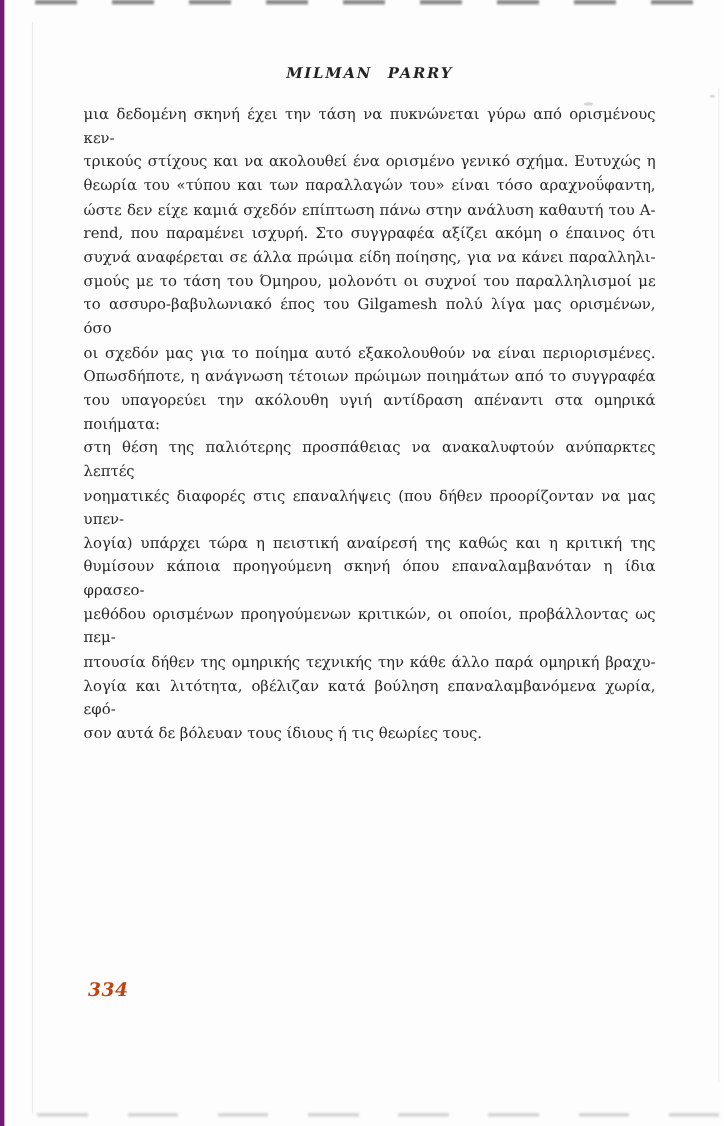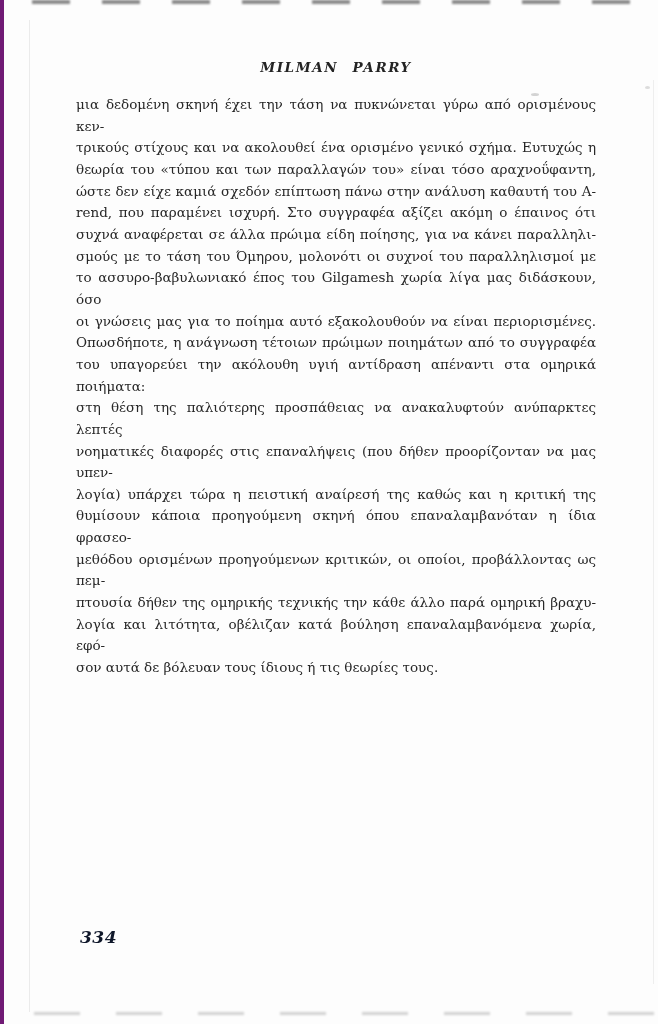--- a/index.html
+++ b/index.html
@@ -96,22 +96,21 @@
     text-align-last: left;
   }
   
   .folio {
     position: absolute;
     top: 890px; left: 76px;
     font-style: italic;
     font-weight: bold;
     font-size: 17px;
     letter-spacing: 0.5px;
-    color: #0f172a;
-    margin-top: 37px;
+    color: #c2410c;
   }
 </style>
 </head>
 <body>
 
 <div class="page">
 
   <div class="edge-top"></div>
   <div class="edge-left"></div>
   <div class="edge-right"></div>
@@ -121,22 +120,22 @@
   <div class="running-header">MILMAN PARRY</div>
 
   <div class="text-block">
     <div class="text-line">μια δεδομένη σκηνή έχει την τάση να πυκνώνεται γύρω από ορισμένους κεν-</div>
     <div class="text-line">τρικούς στίχους και να ακολουθεί ένα ορισμένο γενικό σχήμα. Ευτυχώς η</div>
     <div class="text-line">θεωρία του «τύπου και των παραλλαγών του» είναι τόσο αραχνοΰφαντη,</div>
     <div class="text-line">ώστε δεν είχε καμιά σχεδόν επίπτωση πάνω στην ανάλυση καθαυτή του A-</div>
     <div class="text-line">rend, που παραμένει ισχυρή. Στο συγγραφέα αξίζει ακόμη ο έπαινος ότι</div>
     <div class="text-line">συχνά αναφέρεται σε άλλα πρώιμα είδη ποίησης, για να κάνει παραλληλι-</div>
     <div class="text-line">σμούς με το τάση του Όμηρου, μολονότι οι συχνοί του παραλληλισμοί με</div>
-    <div class="text-line">το ασσυρο-βαβυλωνιακό έπος του Gilgamesh χωρία λίγα μας διδάσκουν, όσο</div>
-    <div class="text-line">οι γνώσεις μας για το ποίημα αυτό εξακολουθούν να είναι περιορισμένες.</div>
+    <div class="text-line">το ασσυρο-βαβυλωνιακό έπος του Gilgamesh πολύ λίγα μας ορισμένων, όσο</div>
+    <div class="text-line">οι σχεδόν μας για το ποίημα αυτό εξακολουθούν να είναι περιορισμένες.</div>
     <div class="text-line">Οπωσδήποτε, η ανάγνωση τέτοιων πρώιμων ποιημάτων από το συγγραφέα</div>
     <div class="text-line">του υπαγορεύει την ακόλουθη υγιή αντίδραση απέναντι στα ομηρικά ποιήματα:</div>
     <div class="text-line">στη θέση της παλιότερης προσπάθειας να ανακαλυφτούν ανύπαρκτες λεπτές</div>
     <div class="text-line">νοηματικές διαφορές στις επαναλήψεις (που δήθεν προορίζονταν να μας υπεν-</div>
     <div class="text-line">λογία) υπάρχει τώρα η πειστική αναίρεσή της καθώς και η κριτική της</div>
     <div class="text-line">θυμίσουν κάποια προηγούμενη σκηνή όπου επαναλαμβανόταν η ίδια φρασεο-</div>
     <div class="text-line">μεθόδου ορισμένων προηγούμενων κριτικών, οι οποίοι, προβάλλοντας ως πεμ-</div>
     <div class="text-line">πτουσία δήθεν της ομηρικής τεχνικής την κάθε άλλο παρά ομηρική βραχυ-</div>
     <div class="text-line">λογία και λιτότητα, οβέλιζαν κατά βούληση επαναλαμβανόμενα χωρία, εφό-</div>
     <div class="text-line">σον αυτά δε βόλευαν τους ίδιους ή τις θεωρίες τους.</div>

